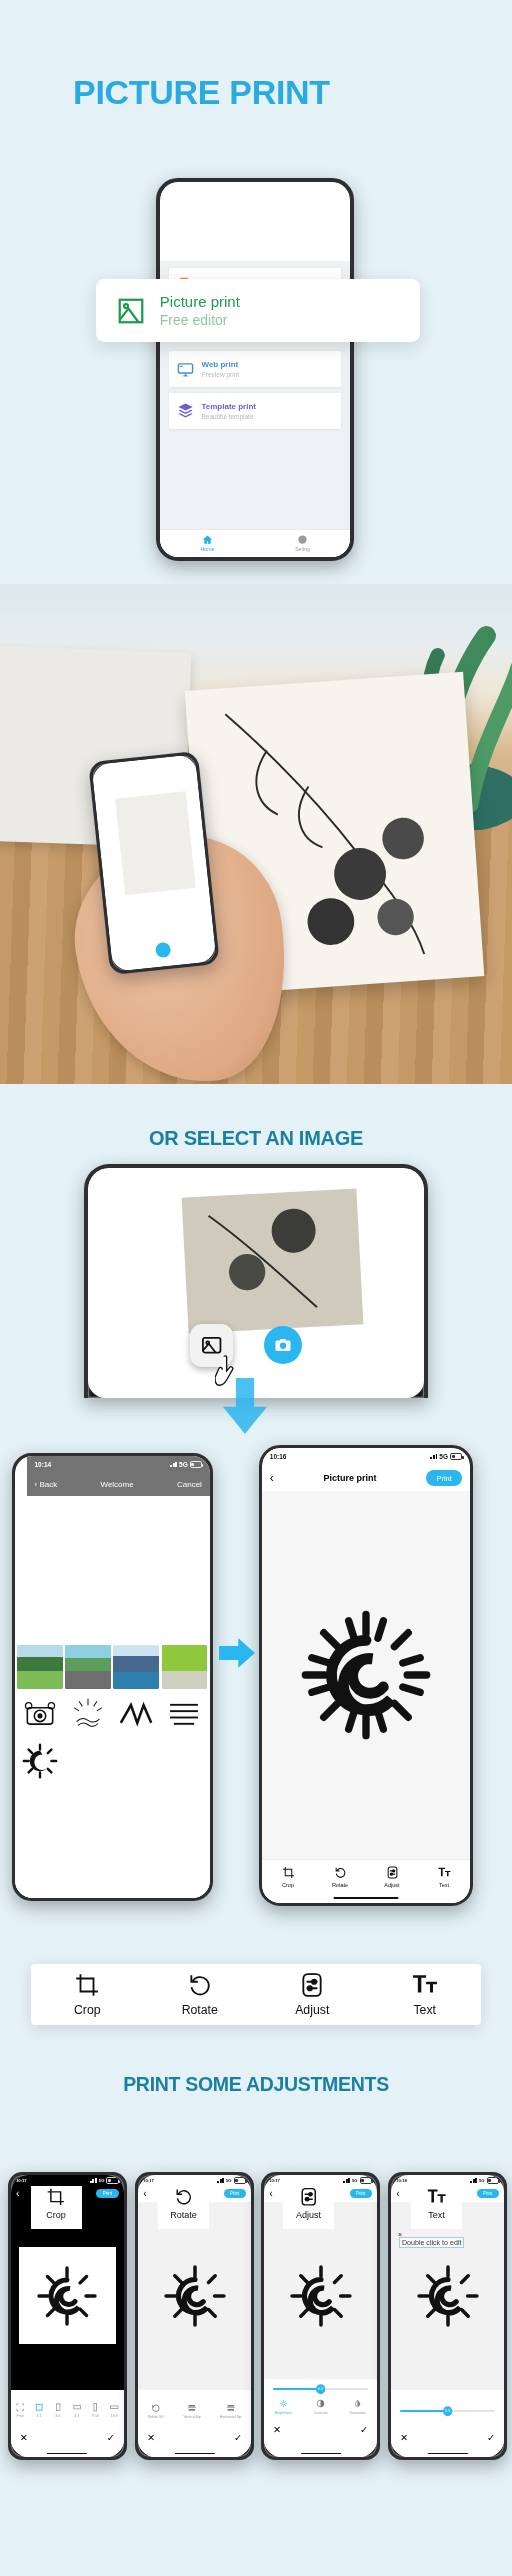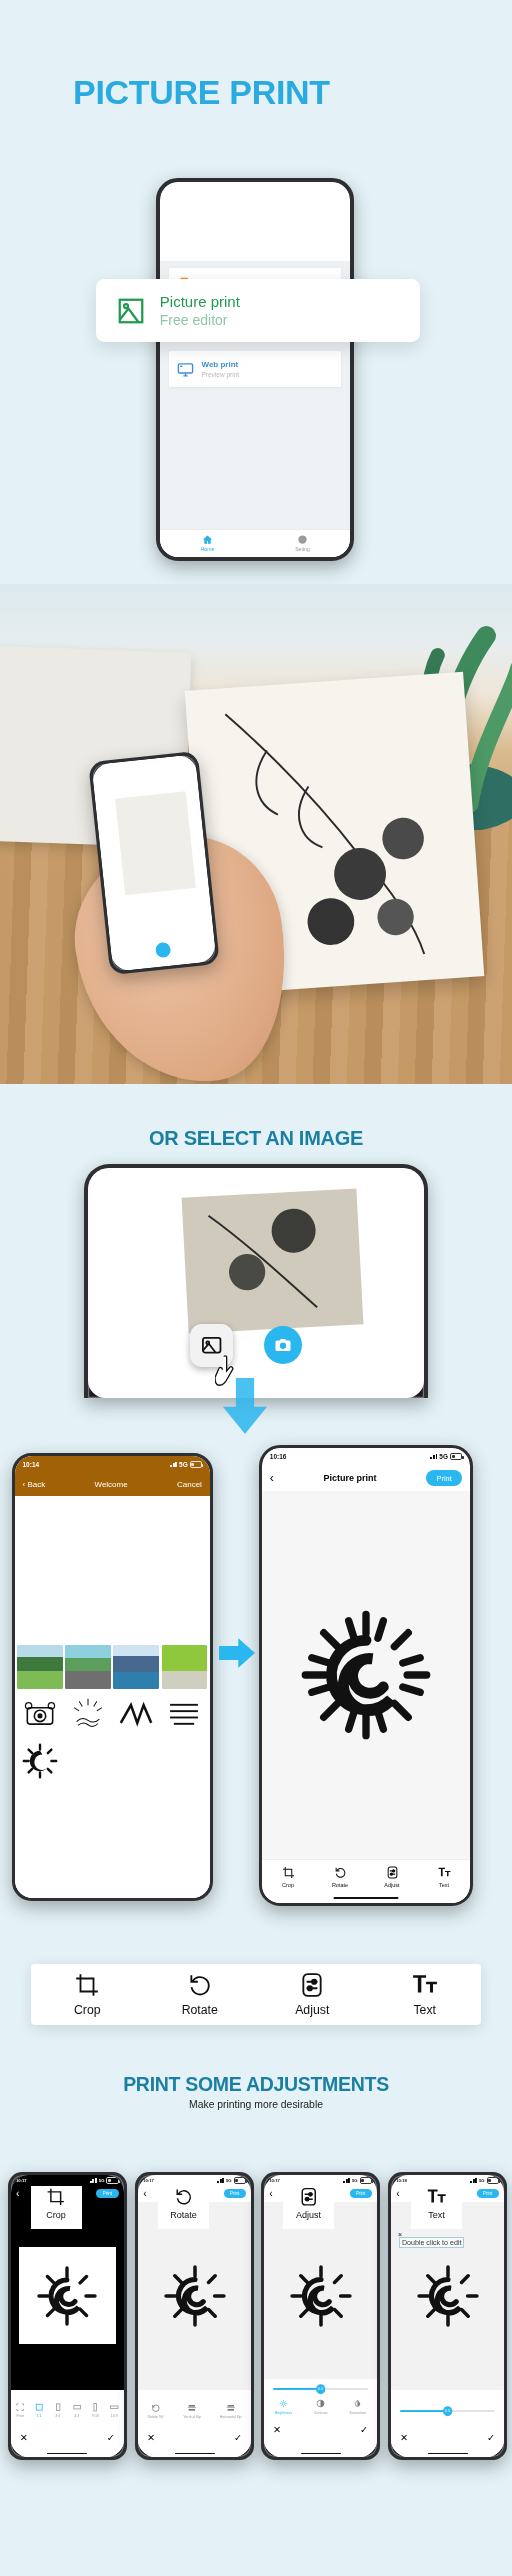--- a/index.html
+++ b/index.html
@@ -123,21 +123,21 @@
   .gal-btn {
     position:absolute; left: 102px; top: 156px; width: 43px; height: 43px; border-radius: 11.7px;
     background:#f2f2f2; display:flex; align-items:center; justify-content:center; box-shadow:0 2.6px 7.8px rgba(0,0,0,.3);
   }
   .shut-btn { position:absolute; left: 176px; top: 158px; width: 38px; height: 38px; border-radius:50%; background:#2ab6ef; display:flex;align-items:center;justify-content:center;}
   .cursor-hand { position:absolute; left: 127px; top: 186px; width: 28.5px; height: 34px; }
   .big-arrow { position:absolute; left: 219px; top: 1378px; width: 52px; height: 56px; }
 
   
   #phone4 { position:absolute; left: 11.7px; top: 1453px; width: 201px; height: 448px; border-radius: 19.5px; border-width:3.9px;}
-  .pick-top { position:absolute; left:0; right:0; top:0; height: 40px; background:#a16207; }
+  .pick-top { position:absolute; left:12px; right:0; top:0; height: 40px; background:#737373; }
   .pick-top .statusbar { color:#fff; }
   .pick-nav { position:absolute; left:0;right:0; top:17px; height:23.4px; display:flex; align-items:center; justify-content:space-between; padding:0 7.8px; color:#fff; font-size:8px;}
   .pick-grid { position:absolute; left:0; right:0; top: 40px; bottom:0; background:#fff; }
   .thumbs { position:absolute; left:0; right:0; top: 149px; display:grid; grid-template-columns: repeat(4, 1fr); gap: 2.6px; padding: 0 2.6px;}
   .thumbs div { height: 44px; border-radius:1.3px; }
   .thumb-art { background:#fff; display:flex; align-items:center; justify-content:center; font-size:5.2px; color:#111; text-align:center; overflow:hidden;}
 
   #phone5 { position:absolute; left: 259px; top: 1445px; width: 214px; height: 461px; border-radius: 21px; border-width:3.9px; }
   .pp-nav { position:absolute; left:0;right:0; top:17px; height: 26px; background:#fff; display:flex; align-items:center; justify-content:space-between; padding: 0 7.8px; }
   .pp-nav .t { font-size: 9px; font-weight: bold; }
@@ -219,20 +219,31 @@
               <rect x="2" y="4" width="20" height="13" rx="2"></rect>
                 <path d="M9 21h6M12 17v4"></path>
                 <path d="M4.5 7.5h3"></path>
             </svg>
             <div>
               <div class="ttl" style="color:#3d8fd6">Web print</div>
               <div class="sub">Preview print</div>
             </div>
           </div>
 
+          <div class="w-card">
+            <svg class="ico" viewBox="0 0 24 24" fill="#6b5dd3">
+              <path d="M12 2 2 7l10 5 10-5z"></path>
+                <path d="M2 12l10 5 10-5-2.2-1.1L12 14.7 4.2 10.9z"></path>
+                <path d="M2 17l10 5 10-5-2.2-1.1L12 19.7 4.2 15.9z"></path>
+            </svg>
+            <div>
+              <div class="ttl" style="color:#6b5dd3">Template print</div>
+              <div class="sub">Beautiful template</div>
+            </div>
+          </div>
         </div>
 
         <div class="tabbar">
           <div class="on">
             <svg width="11" height="11" viewBox="0 0 24 24" fill="#27b2e8">
                 <path d="M12 3 2 12h3v9h6v-6h2v6h6v-9h3z"></path>
               </svg>
             <span>Home</span>
           </div>
           <div>
@@ -500,21 +511,20 @@
     <div>
       <svg width="26" height="26" viewBox="0 0 24 24" fill="#111">
           <path d="M1 3h12v2.4H8.6V19H5.4V5.4H1z"></path>
           <path d="M13 9h10v2.2h-3.6V19h-2.8v-7.8H13z"></path>
         </svg>
       <span class="lb">Text</span>
     </div>
   </div>
 
   <div class="sec-title dark s5-title">PRINT SOME ADJUSTMENTS</div>
-  <div class="s5-sub">Make printing more desirable</div>
 
   <div class="phone mini" id="mini1">
     <div class="screen">
       <div class="statusbar" style="color:#fff;background:#000">
         <span>10:17</span>
         <span class="sb-right">
             <i class="sig" style="filter:invert(1)"></i>
             <span>5G</span>
             <span class="batt">
               <i style="width:30%"></i>

